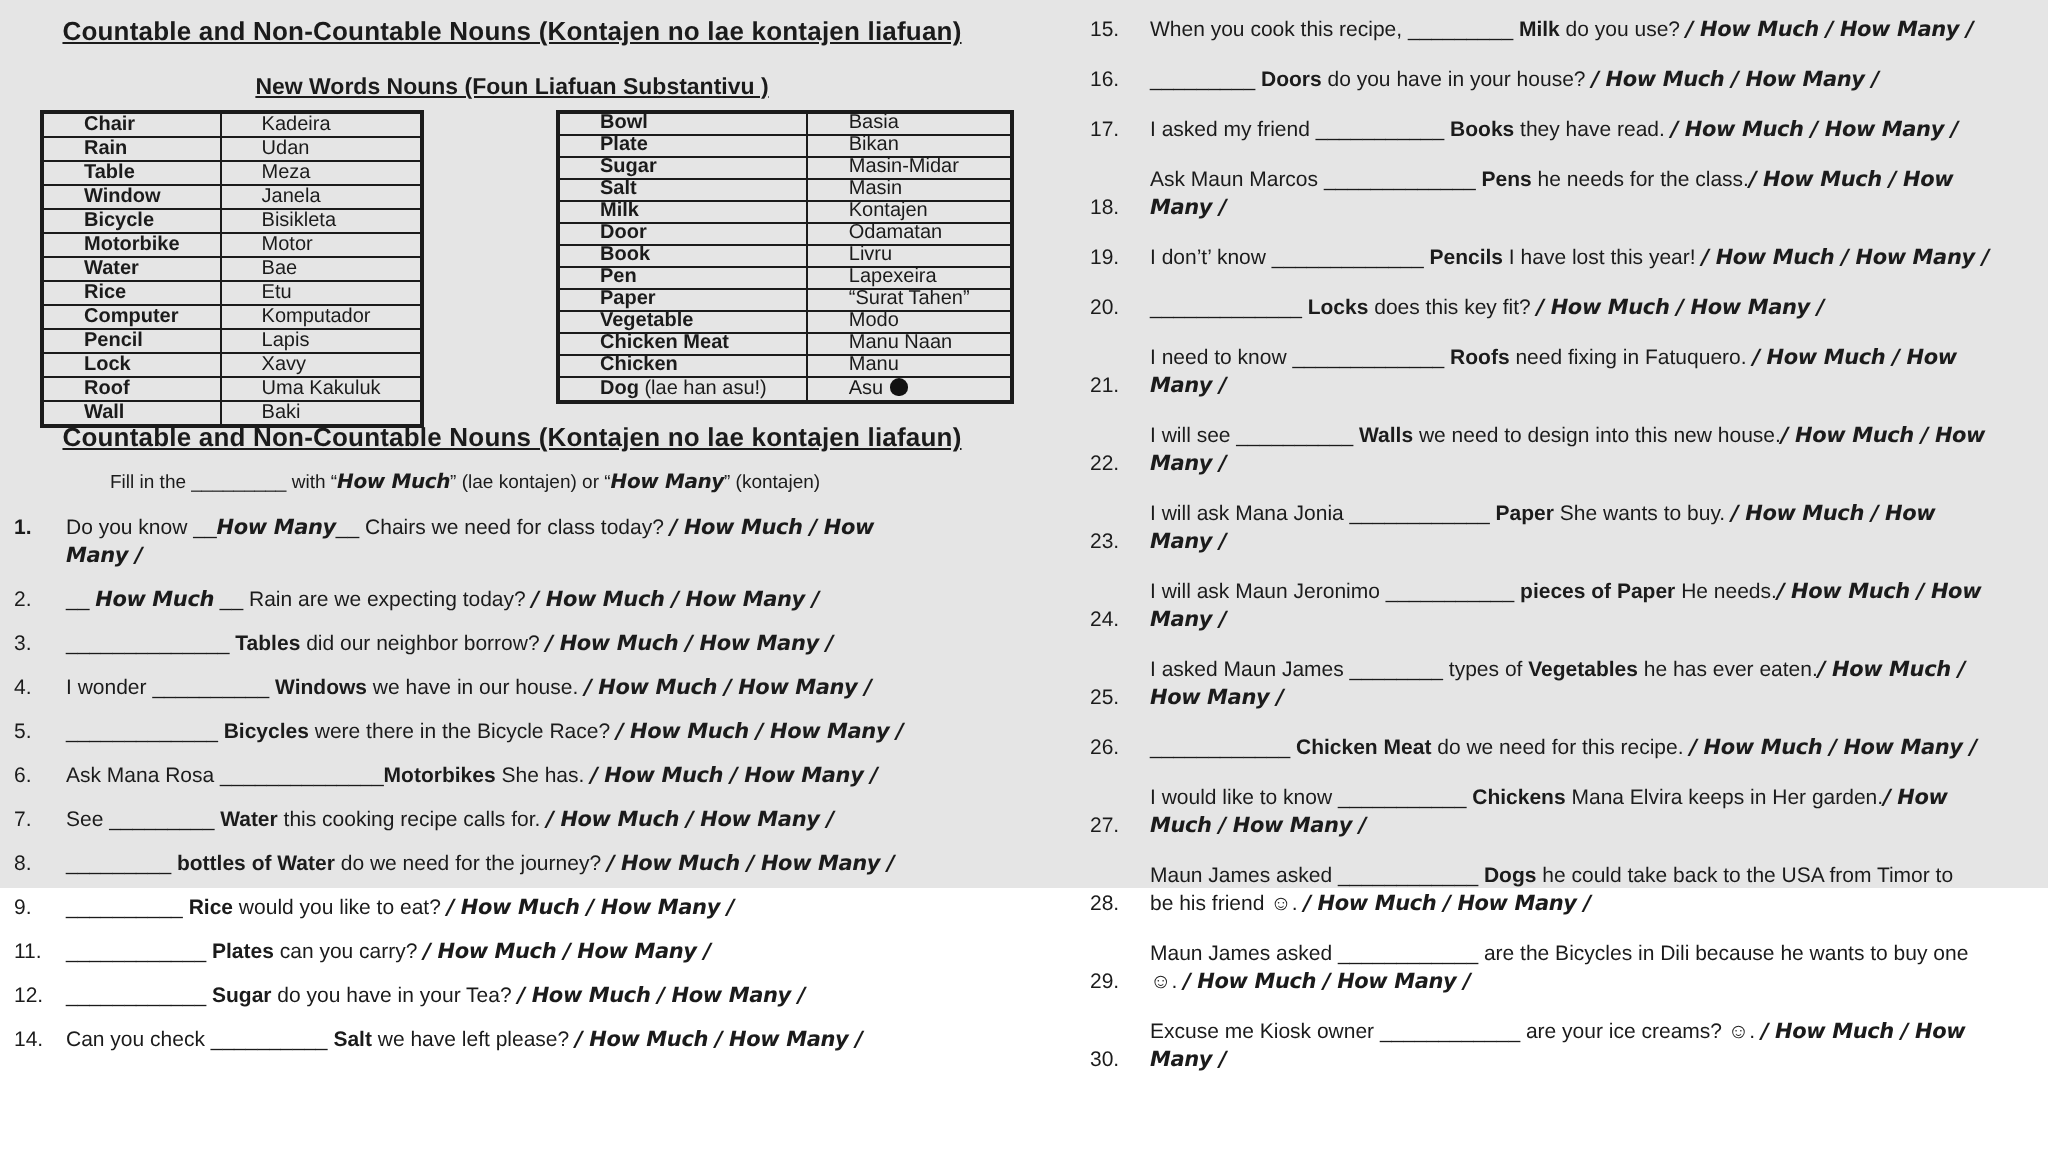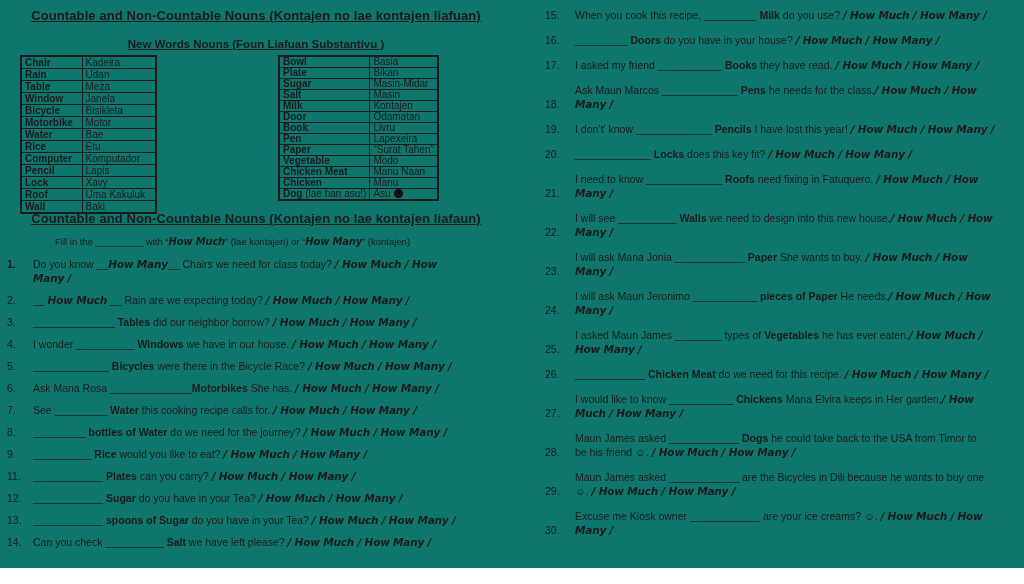--- a/index.html
+++ b/index.html
@@ -2,39 +2,39 @@
 <html><head>
 <meta charset="utf-8">
 <style>
   * { box-sizing: border-box; }
   html,body { margin:0; padding:0; background:#ffffff; }
   body {
     width:1024px; height:584px; overflow:hidden;
     font-family:"Liberation Sans","DejaVu Sans",sans-serif;
     color:#1b1b1b;
   }
-  .sheet { position:relative; width:1024px; height:568px; background:#0f766e; }
+  .sheet { position:relative; width:1024px; height:444px; background:#e5e5e5; }
   .col { position:absolute; top:0; height:584px; }
   .col-left  { left:0; width:512px; }
   .col-right { left:512px; width:512px; }
 
   .h1 {
     font-weight:bold; font-size:13px; line-height:16px; text-align:center;
     text-decoration:underline; margin-top:8px; letter-spacing:0.1px;
   }
   .h2 {
     font-weight:bold; font-size:11.5px; line-height:14px; text-align:center;
     text-decoration:underline; margin-top:13px;
   }
   .tables { position:relative; height:153px; margin-top:4px; }
   table { border-collapse:collapse; position:absolute; top:0; border:2px solid #1b1b1b; }
   .t1 { left:20px;  width:137px; }
   .t2 { left:278px; width:160px; }
   td {
-    border:1px solid #1b1b1b; font-size:10px; padding:0 3px;
+    border:1px solid #1b1b1b; font-size:10px; padding:0 20px;
     white-space:nowrap; overflow:hidden;
   }
   .t1 td { height:11.2px; line-height:11px; }
   .t2 td { height:10.3px; line-height:10px; }
   td.en { font-weight:bold; }
   td.en .note { font-weight:normal; }
   .icon-dog {
     display:inline-block; width:9px; height:9px; background:#111;
     border-radius:50% 50% 46% 46%; margin-left:3px; vertical-align:-1px;
   }
@@ -222,24 +222,20 @@
         </div>
         <div class="item">
           <span class="num">11.</span>
           <div class="body"><span class="p">____________ </span><span class="b">Plates</span><span class="p"> can you carry?  </span><span class="h">/ How Much / How Many /</span></div>
         </div>
         <div class="item">
           <span class="num">12.</span>
           <div class="body"><span class="p">____________ </span><span class="b">Sugar</span><span class="p"> do you have in your Tea?  </span><span class="h">/ How Much / How Many /</span></div>
         </div>
         <div class="item">
-          <span class="num">13.</span>
-          <div class="body"><span class="p">____________ </span><span class="b">spoons of Sugar</span><span class="p"> do you have in your Tea?  </span><span class="h">/ How Much / How Many /</span></div>
-        </div>
-        <div class="item">
           <span class="num">14.</span>
           <div class="body"><span class="p">Can you check __________ </span><span class="b">Salt</span><span class="p"> we have left please?  </span><span class="h">/ How Much / How Many /</span></div>
         </div>
       </div>
   </div>
   <div class="col col-right">
     <div class="list" id="list-right">
         <div class="item">
           <span class="num">15.</span>
           <div class="body"><span class="p">When you cook this recipe, _________ </span><span class="b">Milk</span><span class="p"> do you use?  </span><span class="h">/ How Much / How Many /</span></div>

